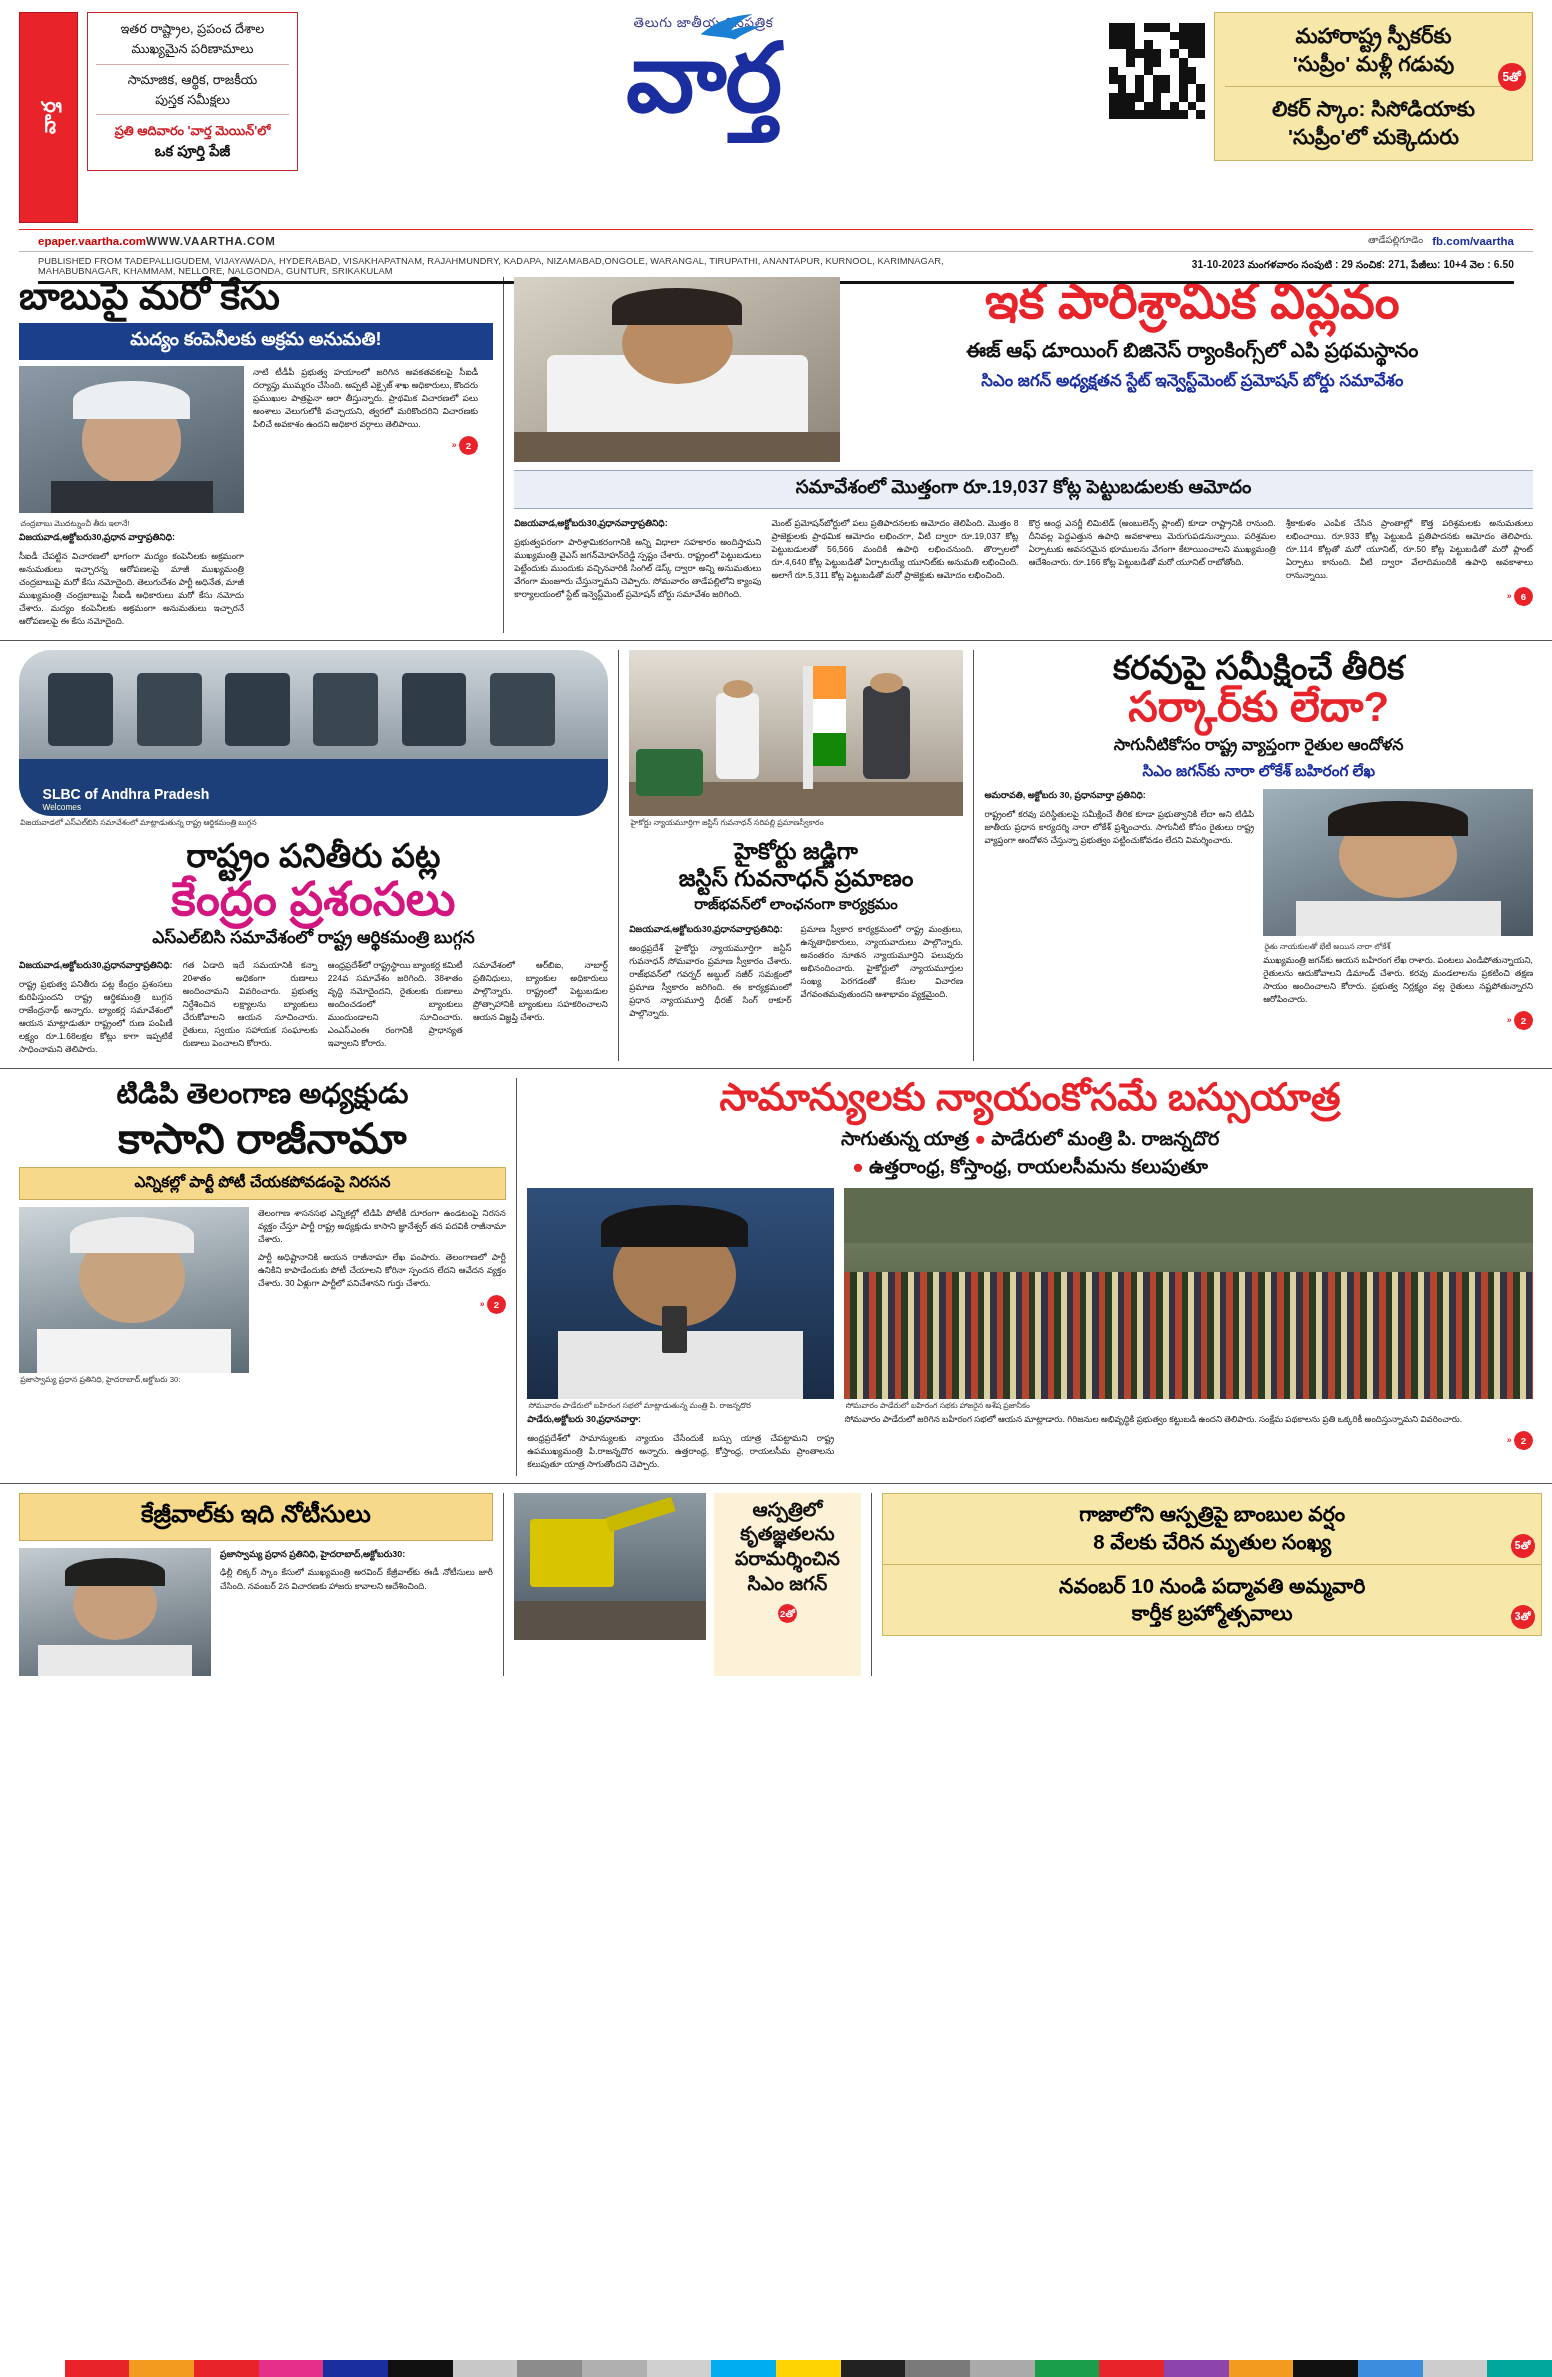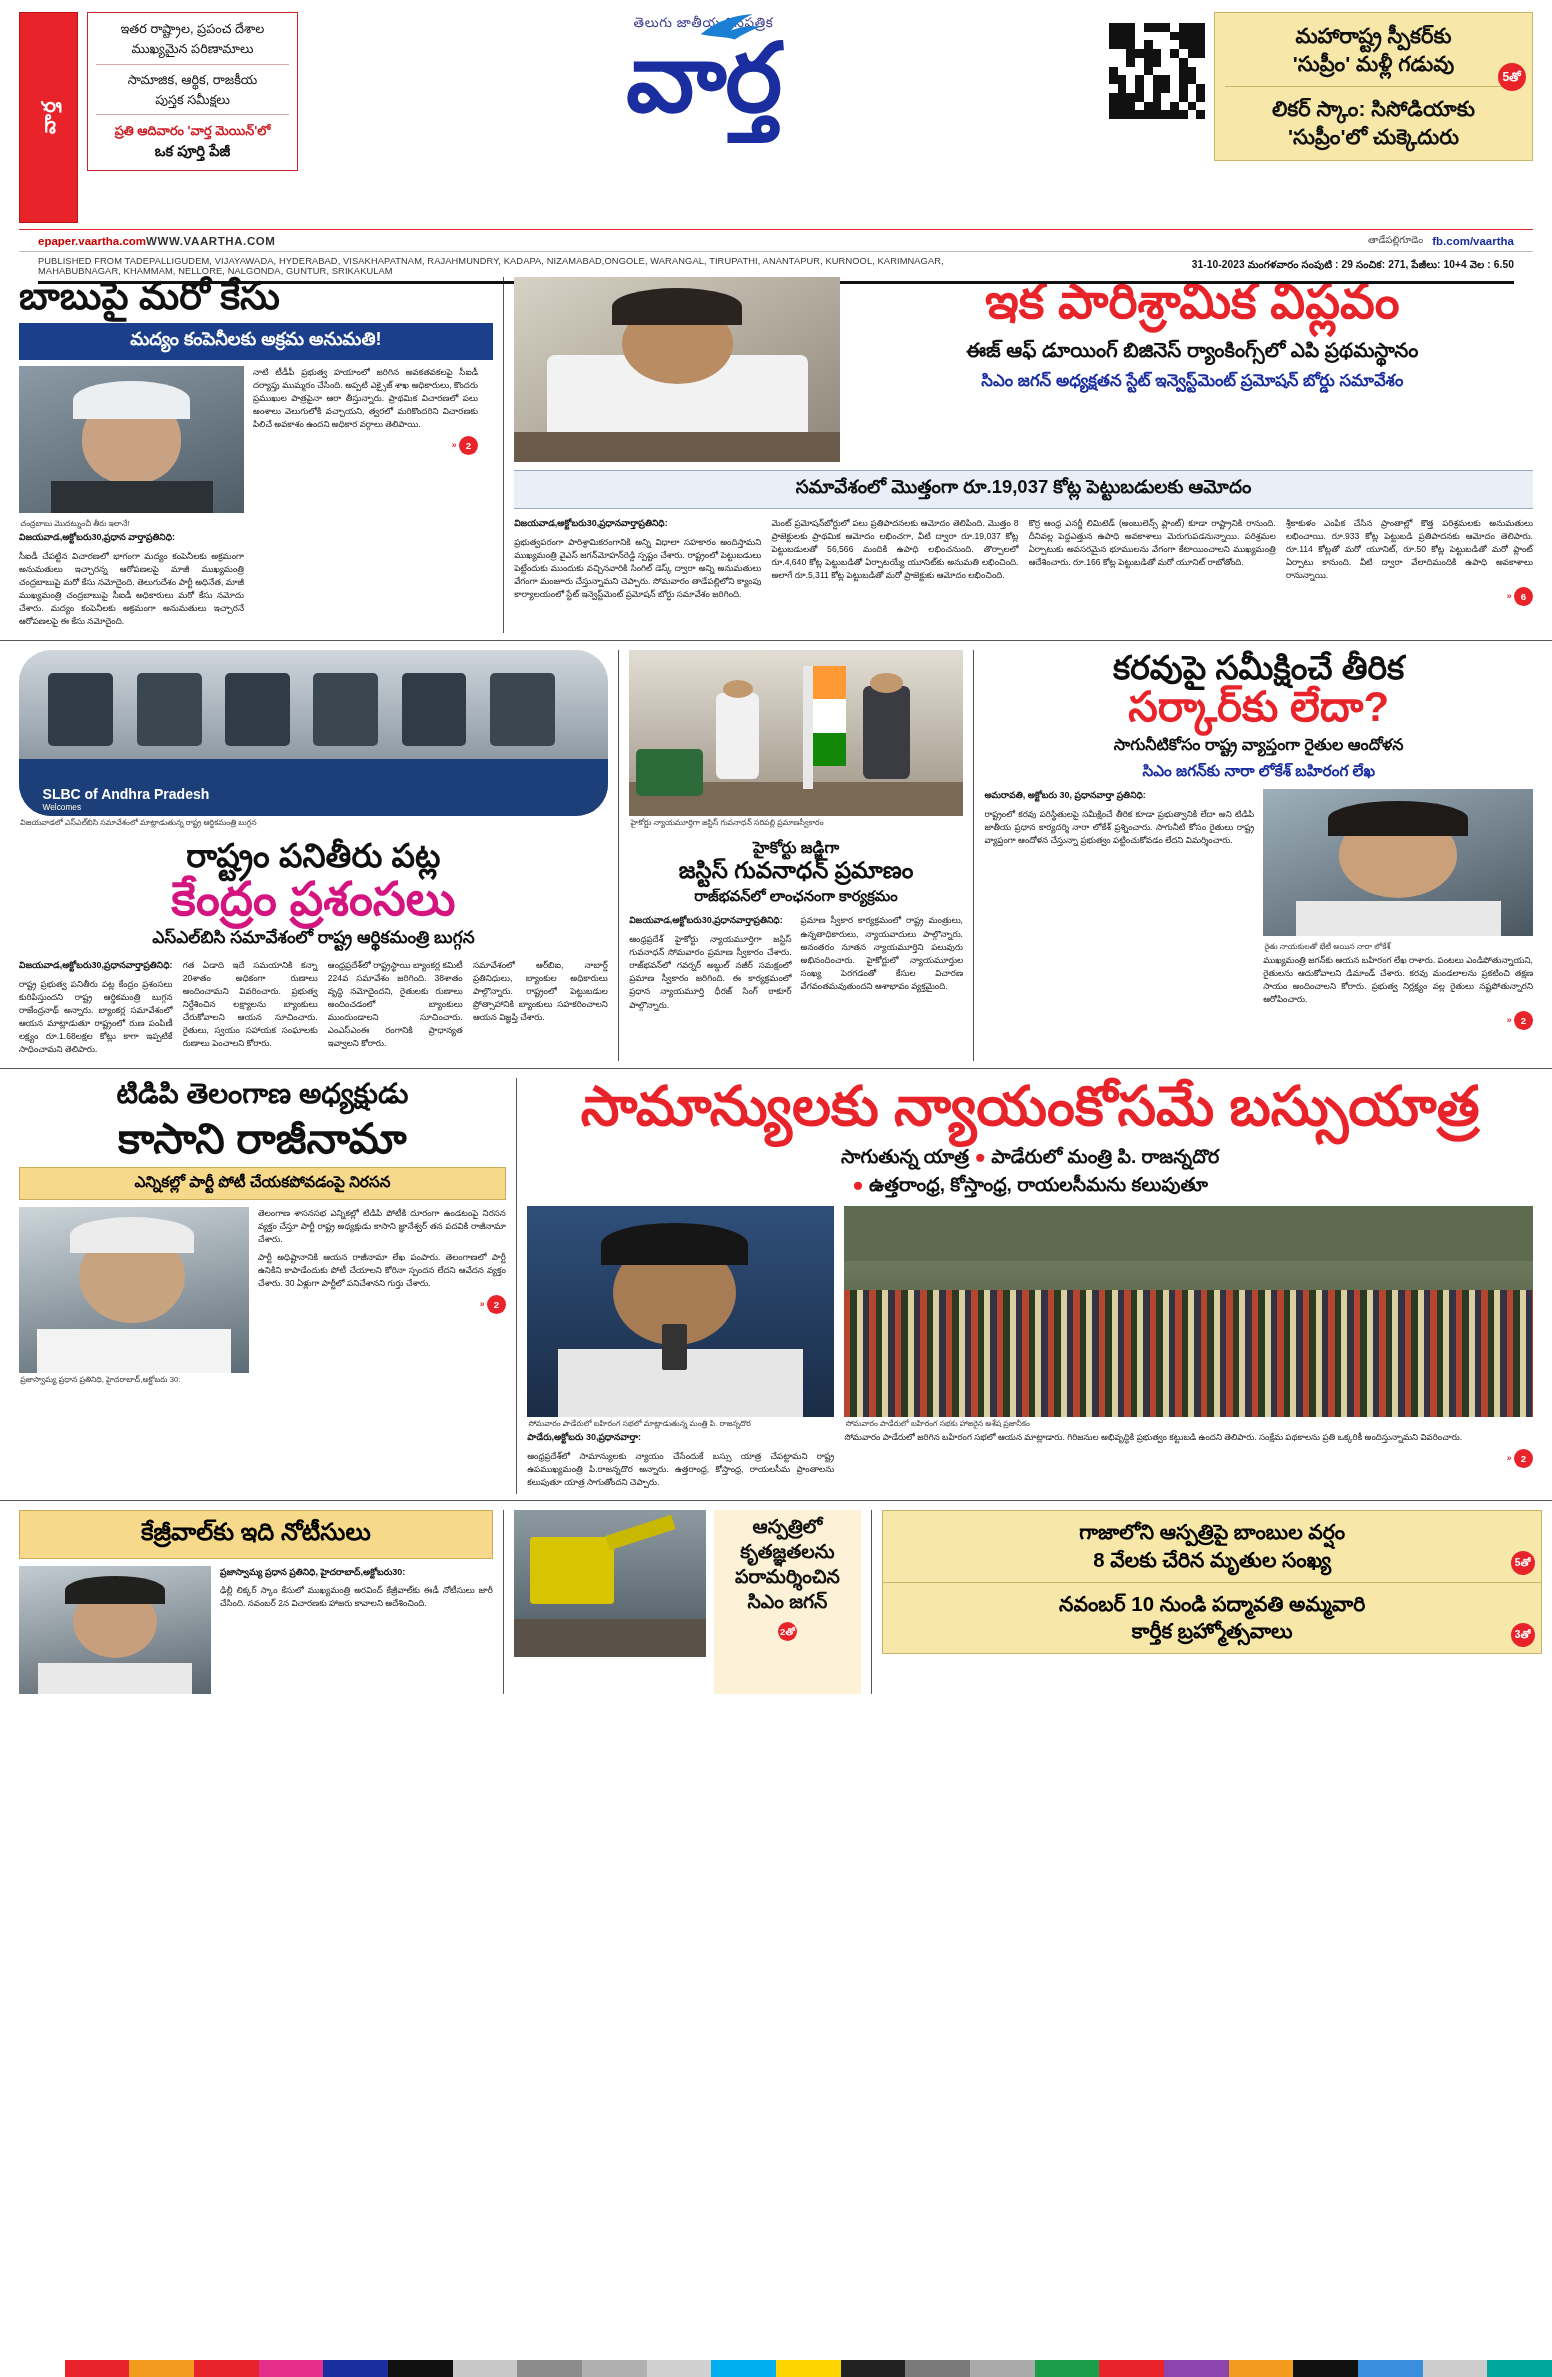--- a/index.html
+++ b/index.html
@@ -129,21 +129,21 @@
   .b2-left { width:600px; border-right:1.3px solid #555; padding-right:10.2px; }
   .b2-photo { width:100%; height:166px; }
   .b2-head1 { font-size:33px; font-weight:bold; text-align:center; color:#111; margin-top:7.7px; line-height:1.1;}
   .b2-head2 { font-size:47px; font-weight:bold; text-align:center; color:#d4157f; line-height:1.05; }
   .b2-head3 { font-size:17px; font-weight:bold; text-align:center; color:#111; margin-top:5.1px; }
   .b2-cols { display:flex; gap:10.2px; margin-top:7.7px; }
   .b2-cols > div { flex:1; }
 
   .b2-mid { width:345px; border-right:1.3px solid #555; padding-right:10.2px; }
   .b2-mid-photo { width:100%; height:166px; }
-  .b2-mid-h1 { font-size:16px; font-weight:bold; text-align:center; margin-top:7.7px; color:#111; line-height:1.2;}
+  .b2-mid-h1 { font-size:23px; font-weight:bold; text-align:center; margin-top:7.7px; color:#111; line-height:1.2;}
   .b2-mid-h2 { font-size:23px; font-weight:bold; text-align:center; color:#111; line-height:1.2;}
   .b2-mid-h3 { font-size:14.7px; font-weight:bold; text-align:center; color:#111; margin-top:3.8px; }
   .b2-mid-cols { display:flex; gap:9px; margin-top:6.4px; }
   .b2-mid-cols > div { flex:1; }
 
   .b2-right { flex:1; }
   .b2r-h1 { font-size:33px; font-weight:bold; text-align:center; color:#111; line-height:1.08;}
   .b2r-h2 { font-size:42px; font-weight:bold; text-align:center; color:#e8232a; line-height:1.05; }
   .b2r-h3 { font-size:16px; font-weight:bold; text-align:center; color:#111; margin-top:6.4px; }
   .b2r-h4 { font-size:15.3px; font-weight:bold; text-align:center; color:#1b2ea0; margin-top:3.8px; }
@@ -153,21 +153,21 @@
   
   .band3 { display:flex; padding:9px 19px 0 19px; gap:10.2px; }
   .b3-left { width:498px; border-right:1.3px solid #555; padding-right:10.2px; }
   .b3-h1 { font-size:28px; font-weight:bold; text-align:center; color:#111; }
   .b3-h2 { font-size:42px; font-weight:bold; text-align:center; color:#111; line-height:1.05;}
   .b3-band { background:#f6d98a; border:0.6px solid #c9ab5a; text-align:center; font-size:15.3px; font-weight:bold; padding:5.1px; margin-top:6.4px;}
   .b3-cols { display:flex; gap:9px; margin-top:6.4px; }
   .b3-photo { width:230px; height:166px; }
 
   .b3-right { flex:1; }
-  .b3r-head { font-size:55px; font-weight:bold; color:#e8232a; text-align:center; line-height:1.05; }
+  .b3r-head { font-size:38px; font-weight:bold; color:#e8232a; text-align:center; line-height:1.05; }
   .b3r-bullets { text-align:center; font-size:19px; font-weight:bold; margin-top:7.7px; line-height:1.45; color:#111; }
   .dotr { color:#e8232a; }
   .b3r-row { display:flex; gap:10.2px; margin-top:7.7px; }
   .b3r-photo1 { width:307px; height:211px; }
   .b3r-photo2 { width:447px; height:211px; }
 
   
   .band4 { display:flex; padding:9px 10px 0 19px; gap:10.2px; align-items:stretch; }
   .b4-a { width:485px; border-right:1.3px solid #555; padding-right:10.2px; }
   .b4-a-h { background:#f6d98a; border:0.6px solid #c9ab5a; font-size:24px; font-weight:bold; text-align:center; padding:6.4px; }

